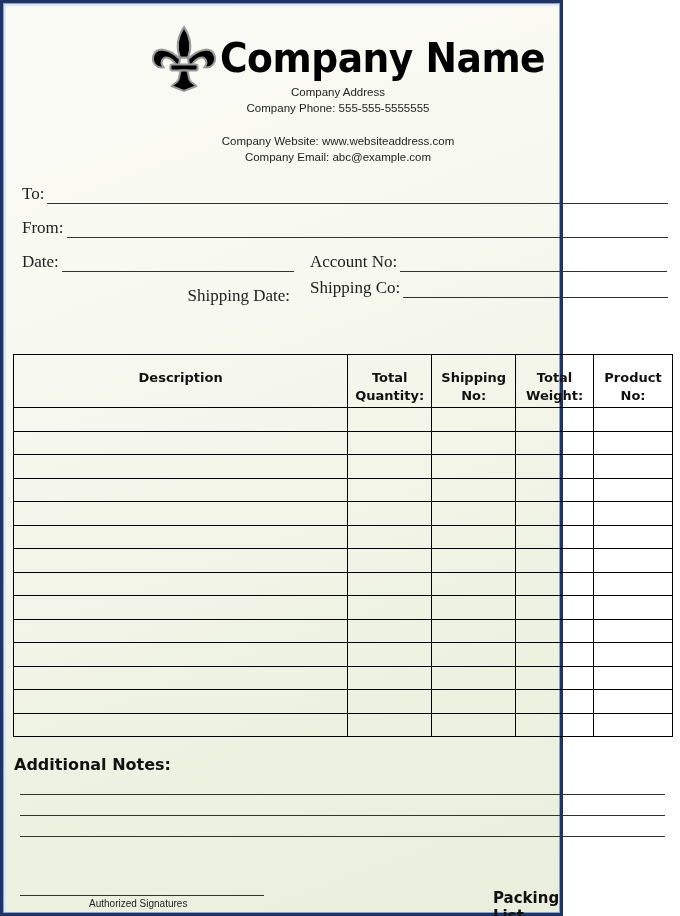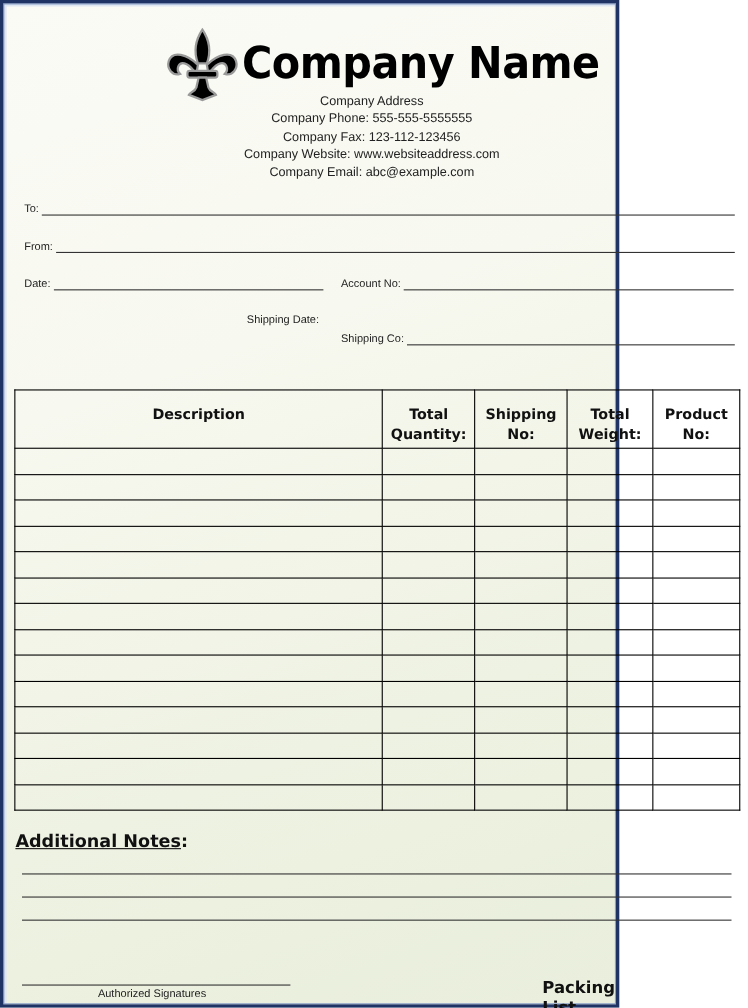--- a/index.html
+++ b/index.html
@@ -7,28 +7,28 @@
   .page {
     position:absolute; left:0; top:0; width:563px; height:916px; box-sizing:border-box;
     border:3px solid #1f3464;
     box-shadow: inset 0 0 0 1px #8aa0c8, inset 3px 3px 0 0 #dfe7f2;
     background: linear-gradient(160deg, #fbfbf6 0%, #f7f8ef 35%, #eef2e2 70%, #e9efdc 100%);
   }
   .abs { position:absolute; }
   .logo { left:147px; top:22px; width:68px; height:68px; }
   .company-name { left:217px; top:28px; font-family:"DejaVu Sans", sans-serif; font-weight:bold; font-size:40px; color:#000; letter-spacing:-0.5px; line-height:54px; white-space:nowrap; transform:scaleX(0.94); transform-origin:left; }
   .info { left:0; width:670px; text-align:center; font-family:"Liberation Sans", sans-serif; font-size:11.5px; color:#222; line-height:16px; }
-  .field { font-family:Liberation Sans, sans-serif; font-size:10px; color:#222; display:flex; align-items:flex-end; white-space:nowrap; }
+  .field { font-family:Liberation Serif, serif; font-size:17px; color:#222; display:flex; align-items:flex-end; white-space:nowrap; }
   .field .line { flex:1; border-bottom:1px solid #333; height:11px; margin-left:3px; }
   table.pl { position:absolute; left:10px; top:351px; width:660px; border-collapse:collapse; }
   table.pl th, table.pl td { border:1px solid #000; padding:0; }
   table.pl th { font-family:"DejaVu Sans", sans-serif; font-weight:bold; font-size:13px; color:#111; height:38px; vertical-align:top; padding-top:14px; line-height:18px; text-align:center; }
   table.pl td { height:22.5px; }
   .notes-title { left:11px; top:752px; font-family:"DejaVu Sans", sans-serif; font-weight:bold; font-size:16px; color:#111; }
-  .notes-title span.u { text-decoration:underline; }
+  .notes-title span.u { }
   .note-line { left:17px; width:645px; border-bottom:1px solid #333; height:0; }
   .sig-line { left:17px; top:892px; width:244px; border-bottom:1px solid #333; }
   .sig-label { left:86px; top:895px; font-family:"Liberation Sans", sans-serif; font-size:10px; color:#222; }
   .footer-title { left:490px; top:886px; font-family:"DejaVu Sans", sans-serif; font-weight:bold; font-size:15px; color:#111; }
 </style>
 </head>
 <body>
 
 <div class="page">
 
@@ -38,21 +38,20 @@
       <path d="M44 50 C30 36 10 30 5 45 C2 55 10 65 20 62 C14 56 18 46 26 48 C34 50 38 58 42 62 Z"></path>
       <path d="M56 50 C70 36 90 30 95 45 C98 55 90 65 80 62 C86 56 82 46 74 48 C66 50 62 58 58 62 Z"></path>
       <rect x="30" y="58" width="40" height="9" rx="3"></rect>
       <path d="M45 67 L55 67 L58 80 C60 86 66 86 68 90 L50 97 L32 90 C34 86 40 86 42 80 Z"></path>
     </g>
   </svg>
   <div class="abs company-name">Company Name</div>
 
   <div class="abs info" style="top:81px">Company Address</div>
   <div class="abs info" style="top:97px">Company Phone: 555-555-5555555</div>
-  <div class="abs info" style="top:114px">Company Fax: 123-112-123456</div>
   <div class="abs info" style="top:130px">Company Website: www.websiteaddress.com</div>
   <div class="abs info" style="top:146px">Company Email:  abc@example.com</div>
 
   <div class="abs field" style="left:19px; top:181px; width:646px;">
     <span>To:</span>
       <span class="line"></span>
   </div>
   <div class="abs field" style="left:19px; top:249px; width:272px;">
     <span>Date:</span>
       <span class="line"></span>
@@ -62,21 +61,21 @@
       <span class="line"></span>
   </div>
   <div class="abs field" style="left:307px; top:249px; width:357px;">
     <span>Account No:</span>
       <span class="line"></span>
   </div>
   <div class="abs field" style="left:19px; top:283px; width:268px;flex-direction:column;">
     <span>Shipping Date:</span>
       <span class="line"></span>
   </div>
-  <div class="abs field" style="left:307px; top:299px; width:358px;">
+  <div class="abs field" style="left:307px; top:275px; width:358px;">
     <span>Shipping Co:</span>
       <span class="line"></span>
   </div>
 
   <table class="pl">
     <colgroup>
       <col style="width:335px">
         <col style="width:84px">
         <col style="width:84px">
         <col style="width:78px">

